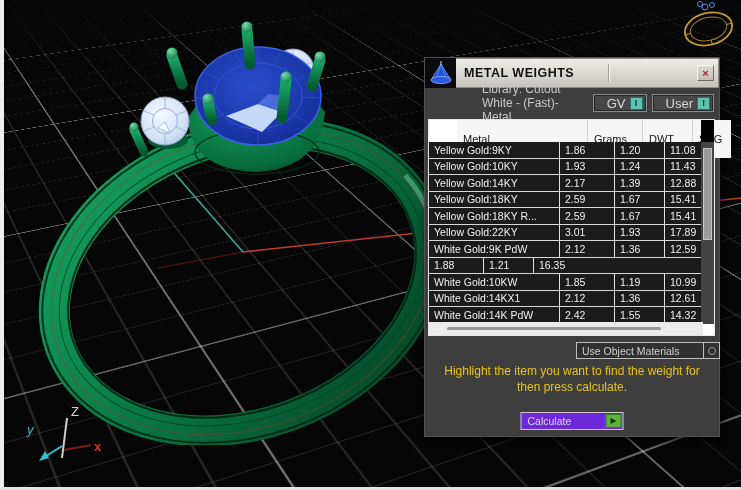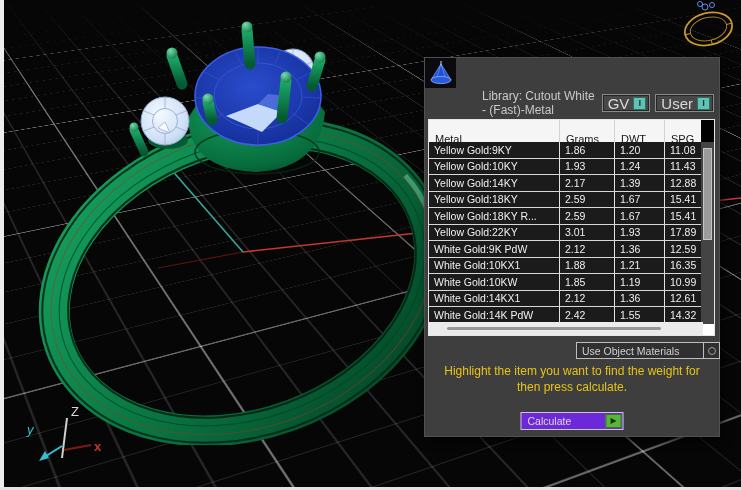--- a/index.html
+++ b/index.html
@@ -38,27 +38,27 @@
     border-left:none;display:flex;align-items:center;padding-left:8px;}
   .title-text{font-weight:bold;font-size:12.5px;color:#111;letter-spacing:.5px;}
   .title-divider{position:absolute;left:152px;top:5px;bottom:5px;width:0;border-left:1px solid #a39f97;border-right:1px solid #f6f5f2;}
   .close-btn{position:absolute;right:4px;top:6px;width:17px;height:16px;background:linear-gradient(#dedbd5,#c2bfb9);
     border:1px solid;border-color:#f8f8f6 #6e6b66 #6e6b66 #f8f8f6;color:#a22f2f;font-size:11px;font-weight:bold;
     display:flex;align-items:center;justify-content:center;cursor:pointer;line-height:1;}
   .lib-row{position:absolute;left:0;top:30px;width:100%;height:30px;display:flex;align-items:center;padding:0 5px 0 9px;}
   .lib-label{flex:1;color:#c9c9c9;font-size:12px;padding-left:48px;}
   .mini-btn{display:flex;align-items:center;gap:4px;height:18px;padding:0 3px 0 5px;background:#474747;
     border:1px solid #8a8a8a;box-shadow:inset 0 0 0 1px #262626;margin-left:5px;cursor:pointer;}
-  .mini-btn .lbl{color:#d8d8d8;font-size:15px;}
+  .mini-btn .lbl{color:#d8d8d8;font-size:13px;margin-left:8px;}
   .toggle-sq{width:13px;height:13px;background:#5fc3b3;border:1px solid #2c6f63;color:#113c4a;
     font-size:9.5px;font-weight:bold;display:flex;align-items:center;justify-content:center;line-height:1;}
 
   
   .tbl{position:absolute;left:3px;top:61px;width:287px;height:217px;background:#fff;border:1px solid #e6e6e6;}
-  .t-header{display:flex;height:38px;background:#f5f5f5;color:#161616;font-size:11px;align-items:flex-end;width:274px;}
+  .t-header{display:flex;height:38px;background:#f5f5f5;color:#161616;font-size:11px;align-items:flex-end;width:274px;margin-left:28px;}
   .t-header .h-cell{height:100%;display:flex;align-items:center;padding-left:6px;border-right:1px solid #d2d2d2;overflow:hidden;}
   .t-body{position:absolute;left:0;top:22px;width:274px;height:182px;overflow:hidden;background:#1b1b1b;}
   .t-row{display:flex;height:16.5px;border-bottom:1px solid #d8d8d8;cursor:pointer;}
   .t-cell{height:100%;display:flex;align-items:center;padding-left:5px;border-right:1px solid #e2e2e2;
     color:#efefef;font-size:10.5px;white-space:nowrap;overflow:hidden;}
   .c0{width:131px;flex:0 0 131px;}
   .c1{width:55px;flex:0 0 55px;}
   .c2{width:50px;flex:0 0 50px;}
   .c3{flex:1;border-right:none !important;}
   .vscroll{position:absolute;right:0;top:0;width:13px;height:204px;}
@@ -250,20 +250,25 @@
     <div class="titlebar">
       <div class="app-icon">
         <svg width="26" height="26" viewBox="0 0 26 26">
           <line x1="13" y1="1" x2="13" y2="5" stroke="#cfe2ff" stroke-width="1"></line>
           <polygon points="13,4 23,20 3,20" fill="#1b50d8" stroke="#7fb0ff" stroke-width="0.7"></polygon>
           <line x1="13" y1="4" x2="8" y2="20" stroke="rgba(200,220,255,0.6)" stroke-width="0.6"></line>
           <line x1="13" y1="4" x2="18" y2="20" stroke="rgba(200,220,255,0.6)" stroke-width="0.6"></line>
           <ellipse cx="13" cy="20" rx="10" ry="3.6" fill="#2a5ae0" stroke="#9cc2ff" stroke-width="0.7"></ellipse>
         </svg>
       </div>
+      <div class="titlebar-main">
+        <span class="title-text">METAL WEIGHTS</span>
+        <span class="title-divider"></span>
+        <span class="close-btn">×</span>
+      </div>
     </div>
 
     <div class="lib-row">
       <span class="lib-label">Library: Cutout White - (Fast)-Metal</span>
       <span class="mini-btn">
         <span class="lbl">GV</span>
         <span class="toggle-sq">I</span>
       </span>
       <span class="mini-btn">
         <span class="lbl">User</span>
@@ -315,21 +320,20 @@
             <div class="t-cell c2">1.93</div>
             <div class="t-cell c3">17.89</div>
           </div>
           <div class="t-row">
             <div class="t-cell c0">White Gold:9K PdW</div>
             <div class="t-cell c1">2.12</div>
             <div class="t-cell c2">1.36</div>
             <div class="t-cell c3">12.59</div>
           </div>
           <div class="t-row">
-            <div class="t-cell c0">White Gold:10KX1</div>
             <div class="t-cell c1">1.88</div>
             <div class="t-cell c2">1.21</div>
             <div class="t-cell c3">16.35</div>
           </div>
           <div class="t-row">
             <div class="t-cell c0">White Gold:10KW</div>
             <div class="t-cell c1">1.85</div>
             <div class="t-cell c2">1.19</div>
             <div class="t-cell c3">10.99</div>
           </div>

